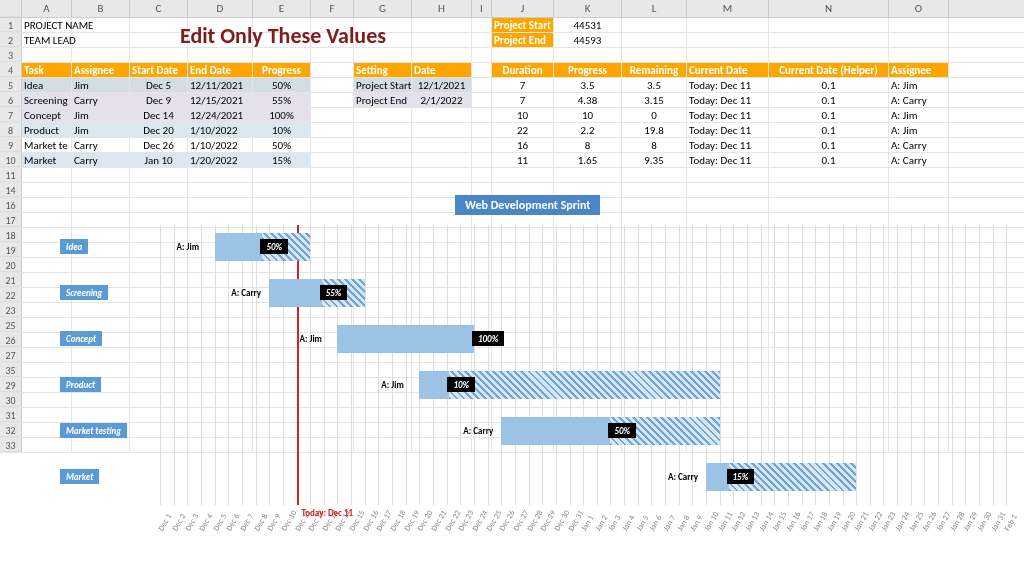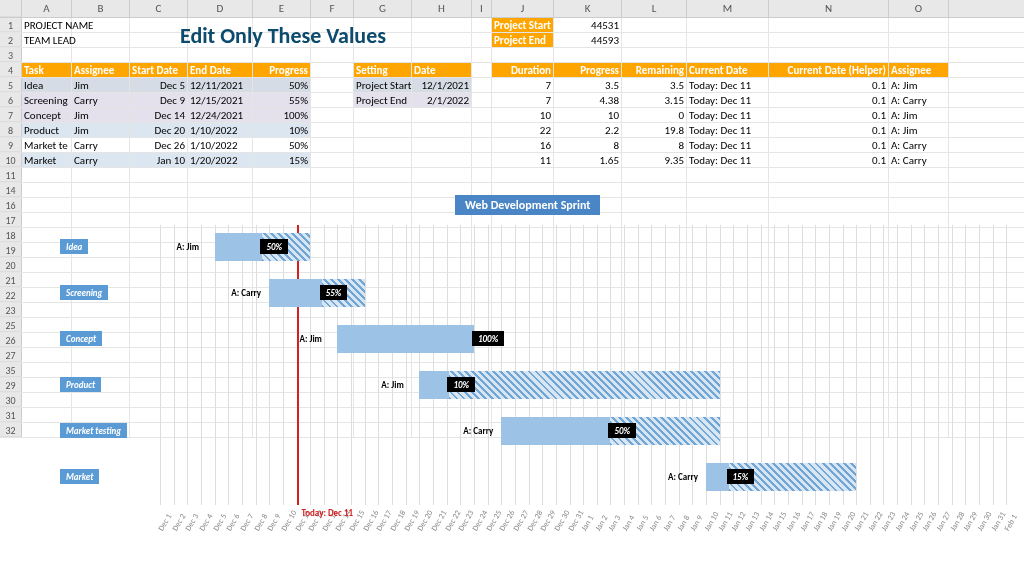--- a/index.html
+++ b/index.html
@@ -25,22 +25,22 @@
   .cK { width: 68px; }
   .cL { width: 65px; }
   .cM { width: 82px; }
   .cN { width: 120px; }
   .cO { width: 60px; }
   
   .orange-h { background: #ffa500; color: #fff; font-weight: bold; }
   .blue-row { background: #d6dce5; }
   .lav-row { background: #e4e1ed; }
   .ltblue-row { background: #dce6f1; }
-  .right { text-align: right; }
-  .big-blue { color: #0c4a6e; font-size: 22px; font-weight: bold; position: absolute; left: 180px; top: 22px; z-index: 5; }
+  .right { text-align: center; }
+  .big-blue { color: #7f1d1d; font-size: 22px; font-weight: bold; position: absolute; left: 180px; top: 22px; z-index: 5; }
   
   .gantt-area { position: absolute; left: 25px; right: 0; top: 195px; }
   .gantt-title { position: absolute; left: 430px; top: 0; background: #4a86c5; color: #fff; font-weight: bold; padding: 3px 10px; font-size: 12px; }
   
   .gantt-body { position: absolute; top: 30px; left: 35px; right: 5px; }
   .gantt-row { height: 50px; position: relative; }
   .gantt-label { position: absolute; left: 0; background: #5b9bd5; color: #fff; font-style: italic; font-weight: bold; font-size: 9px; padding: 2px 6px; top: 14px; }
   
   .day-grid { position: absolute; left: 100px; right: 0; top: 0; height: 310px; }
   .day-col { position: absolute; top: 0; bottom: 30px; width: 0; border-left: 1px solid #ddd; }
@@ -557,20 +557,38 @@
       <div class="cell cI"></div>
       <div class="cell cJ"></div>
       <div class="cell cK"></div>
       <div class="cell cL"></div>
       <div class="cell cM"></div>
       <div class="cell cN"></div>
       <div class="cell cO"></div>
     </div>
     <div class="row">
       <div class="rownum">32</div>
+      <div class="cell cA"></div>
+      <div class="cell cB"></div>
+      <div class="cell cC"></div>
+      <div class="cell cD"></div>
+      <div class="cell cE"></div>
+      <div class="cell cF"></div>
+      <div class="cell cG"></div>
+      <div class="cell cH"></div>
+      <div class="cell cI"></div>
+      <div class="cell cJ"></div>
+      <div class="cell cK"></div>
+      <div class="cell cL"></div>
+      <div class="cell cM"></div>
+      <div class="cell cN"></div>
+      <div class="cell cO"></div>
+    </div>
+    <div class="row">
+      <div class="rownum">33</div>
       <div class="cell cA"></div>
       <div class="cell cB"></div>
       <div class="cell cC"></div>
       <div class="cell cD"></div>
       <div class="cell cE"></div>
       <div class="cell cF"></div>
       <div class="cell cG"></div>
       <div class="cell cH"></div>
       <div class="cell cI"></div>
       <div class="cell cJ"></div>

